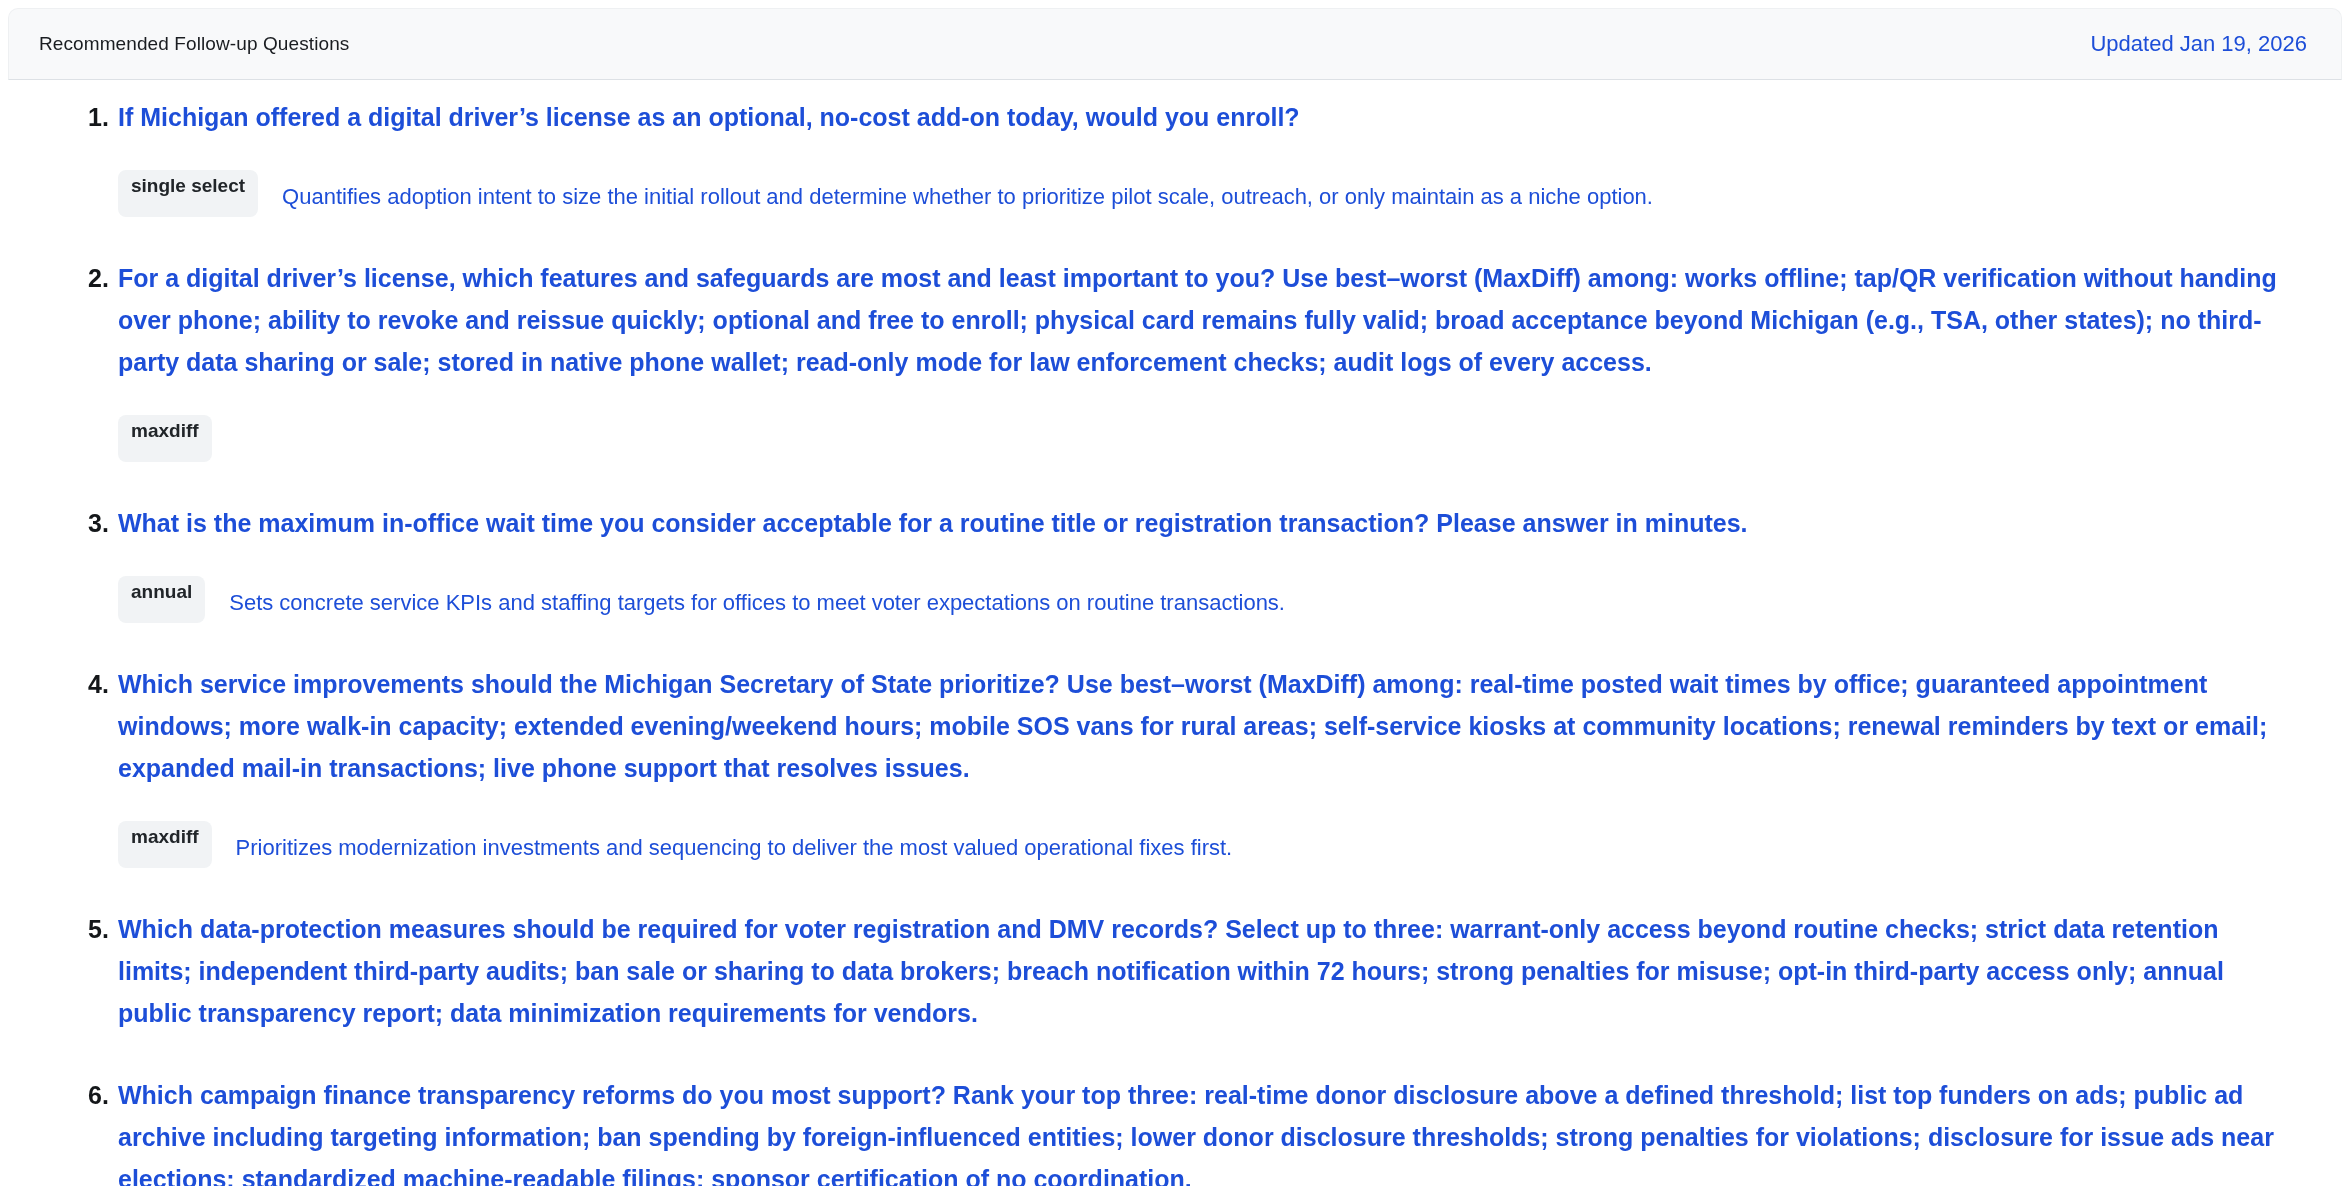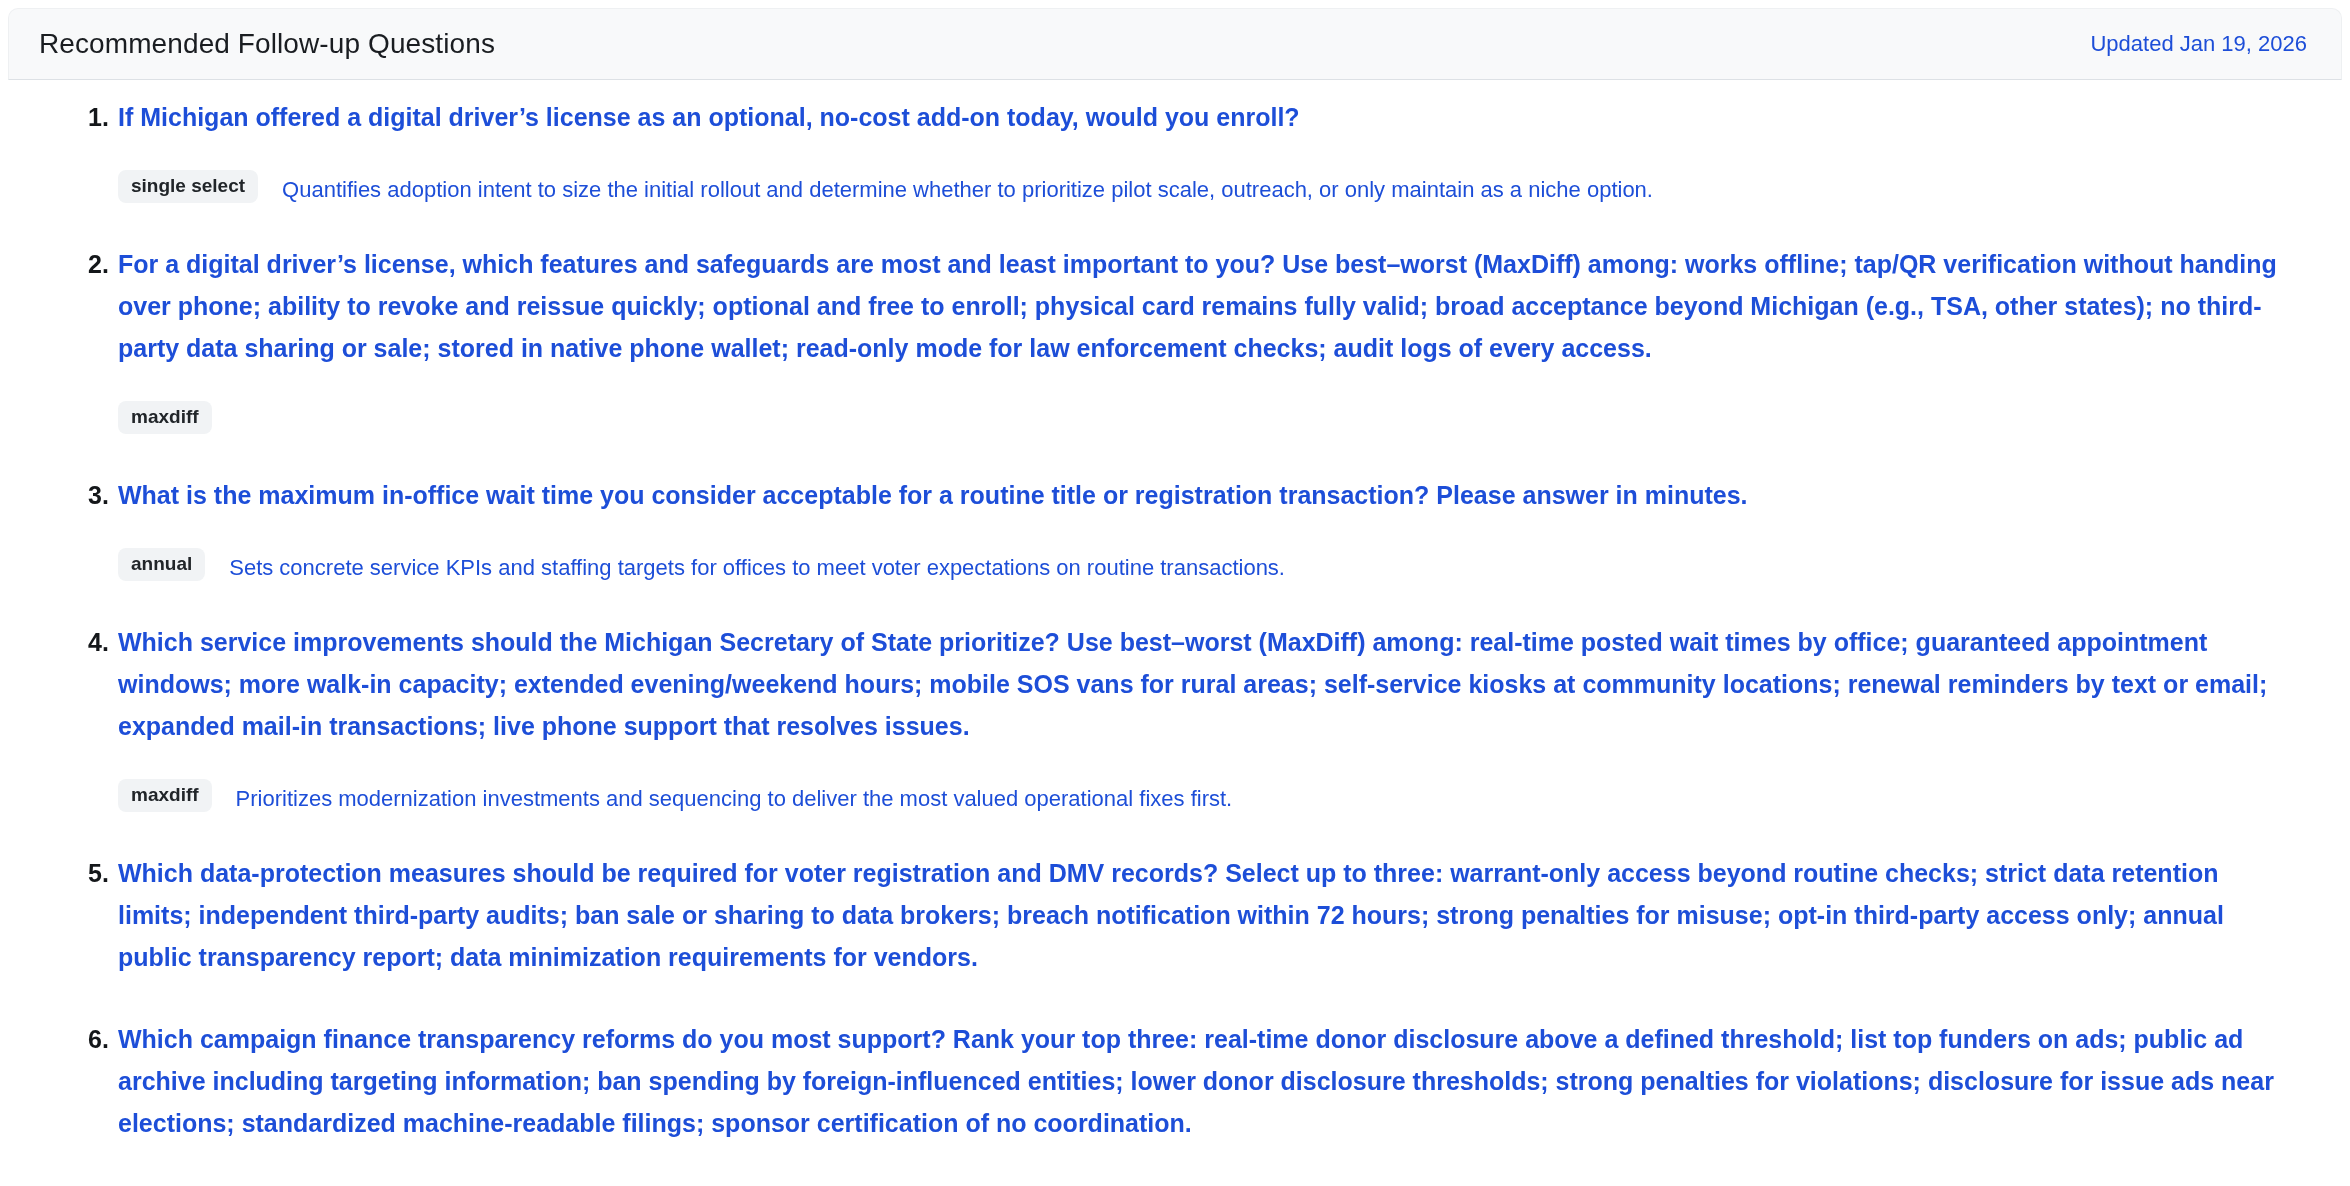--- a/index.html
+++ b/index.html
@@ -16,21 +16,21 @@
     background: #f8f9fa;
     border: 1px solid #eef0f2;
     border-bottom: 1px solid #dde1e5;
     border-radius: 10px 10px 0 0;
     display: flex;
     align-items: center;
     justify-content: space-between;
     padding: 0 34px 0 30px;
   }
   .panel-title {
-    font-size: 28px;
+    font-size: 19px;
     color: #1a1d21;
     letter-spacing: 0.1px;
     text-align: right;
   }
   .panel-updated {
     font-size: 22px;
     color: #1d4ed8;
   }
   .content {
     padding: 16px 60px 0 88px;
@@ -59,21 +59,21 @@
   }
   .q-meta {
     margin: 6px 0 0 30px;
     display: flex;
     align-items: center;
   }
   .q-badge {
     flex: none;
     background: #f1f3f5;
     border-radius: 8px;
-    padding: 5px 13px 6px 13px;
+    padding: 5px 13px 20px 13px;
     font-weight: 700;
     font-size: 19px;
     color: #212529;
     margin-top: 26px;
   }
   .q-desc {
     margin-left: 24px;
     font-size: 22px;
     color: #1d4ed8;
     margin-top: 32px;

